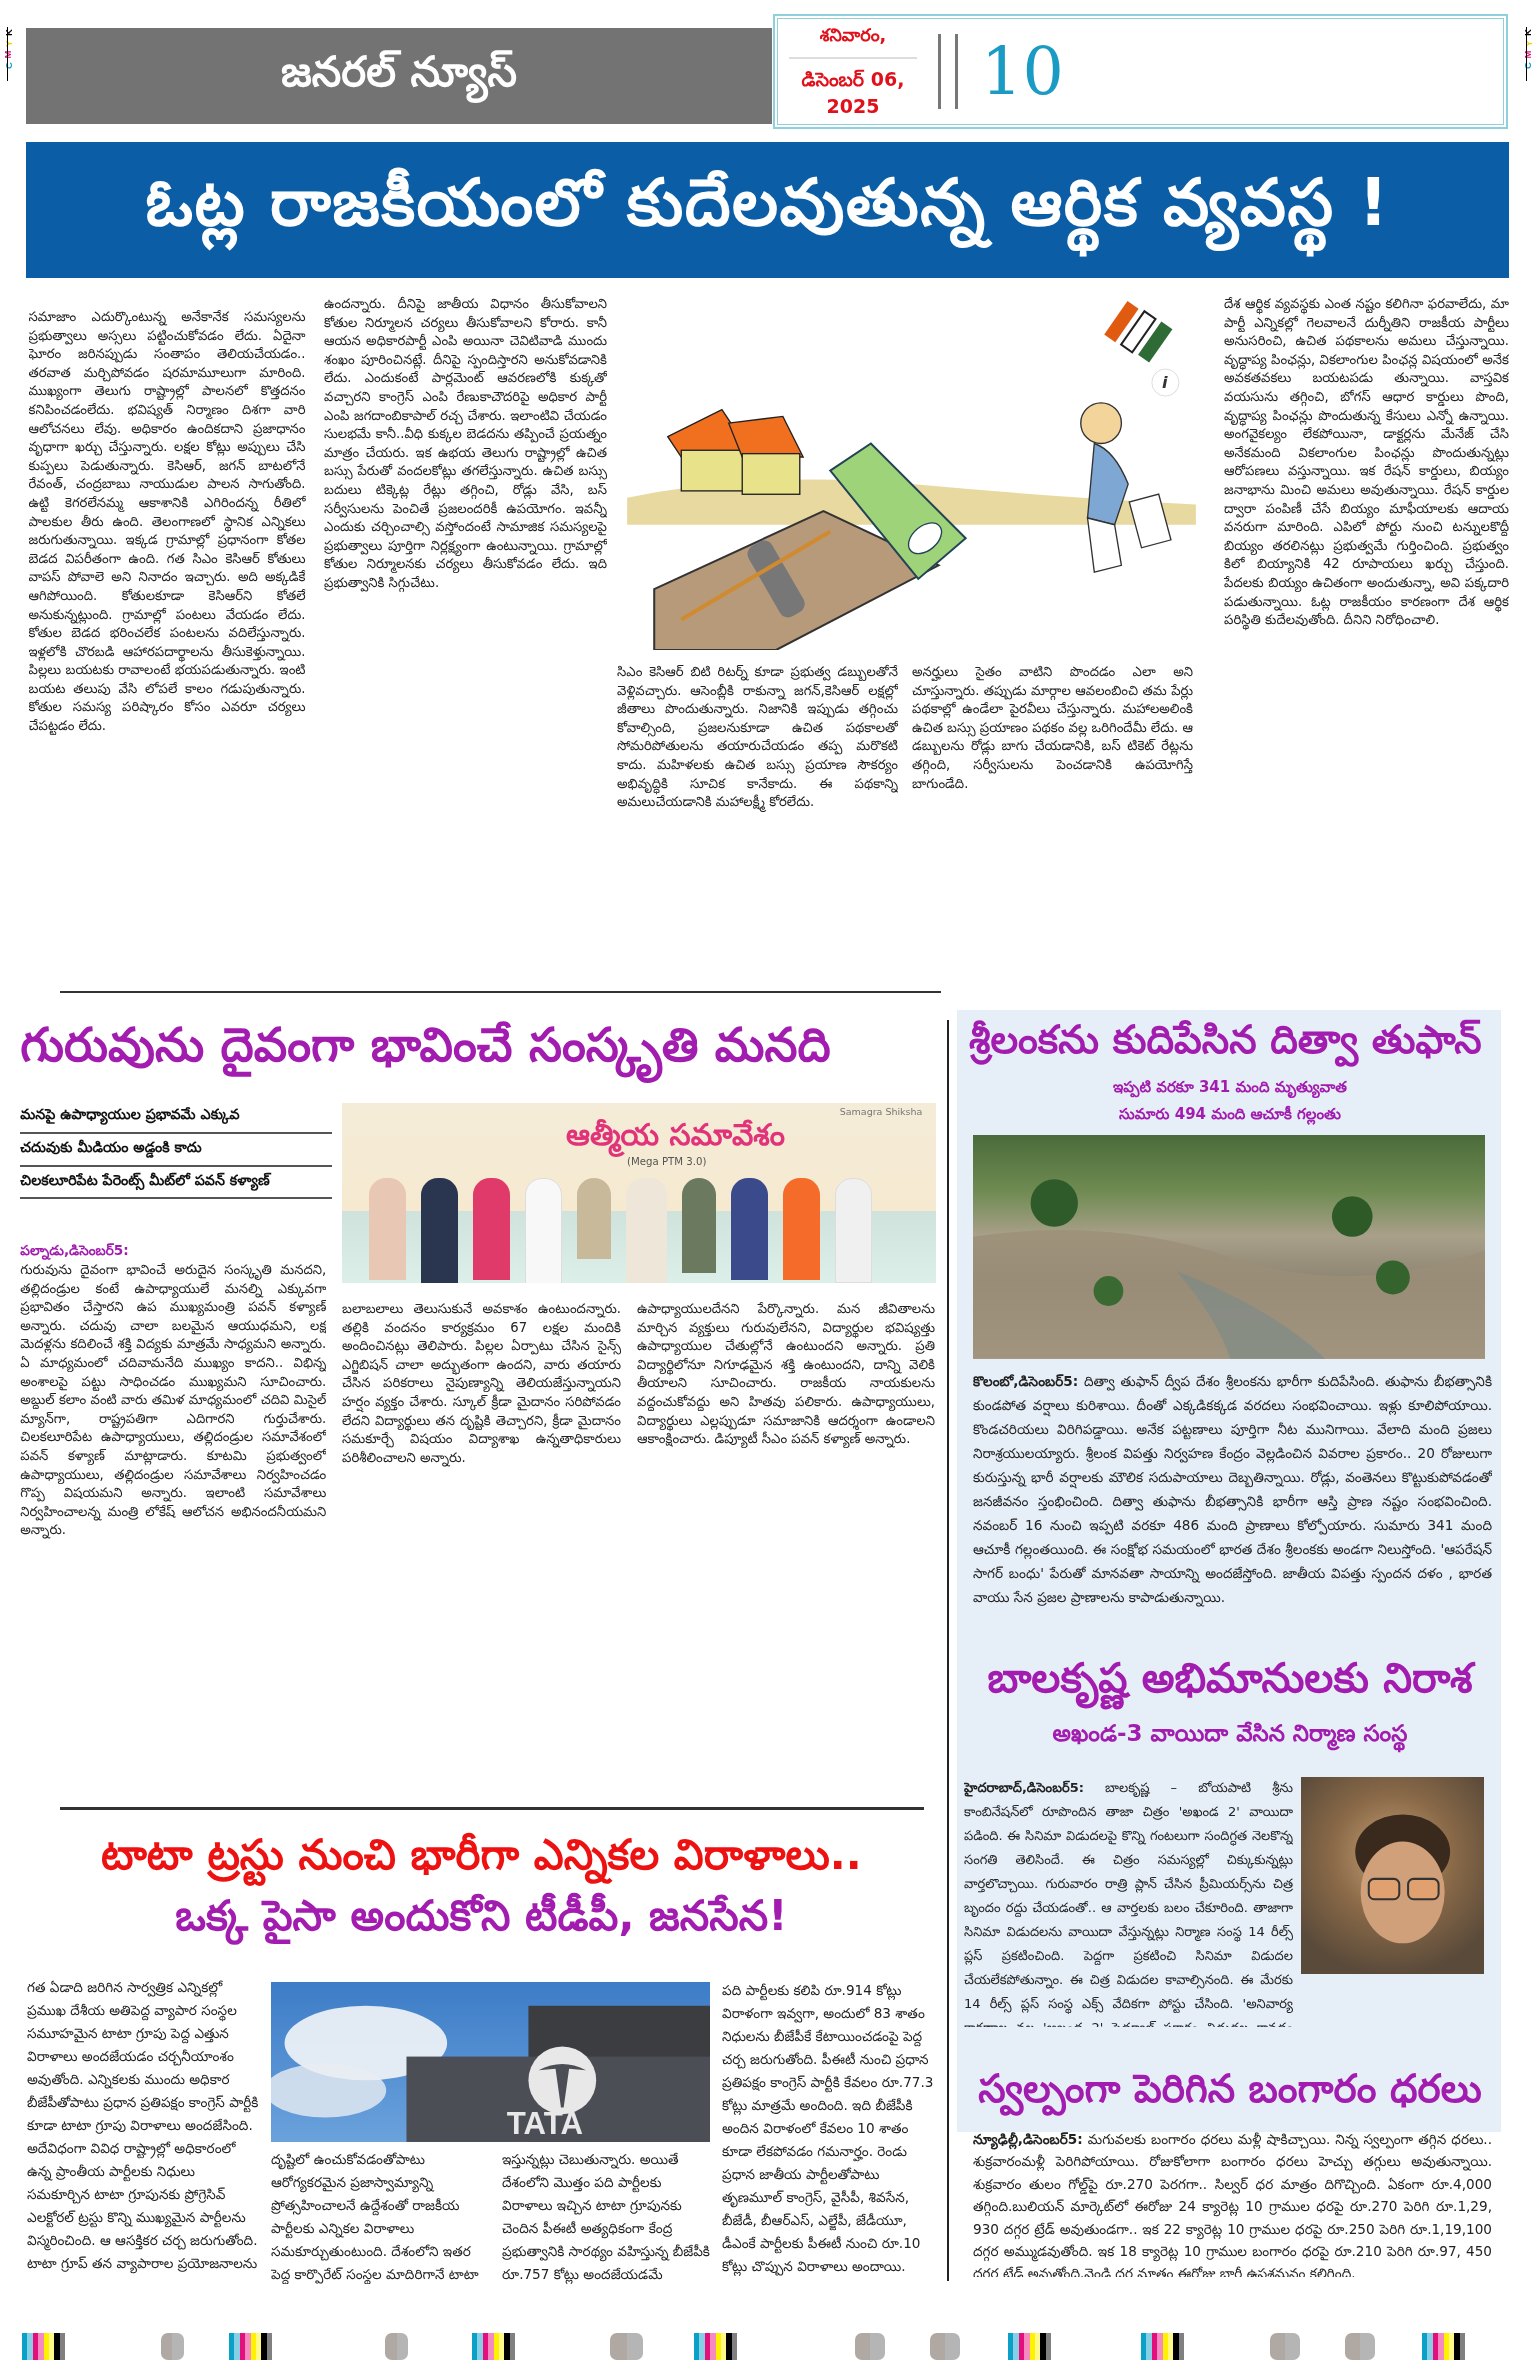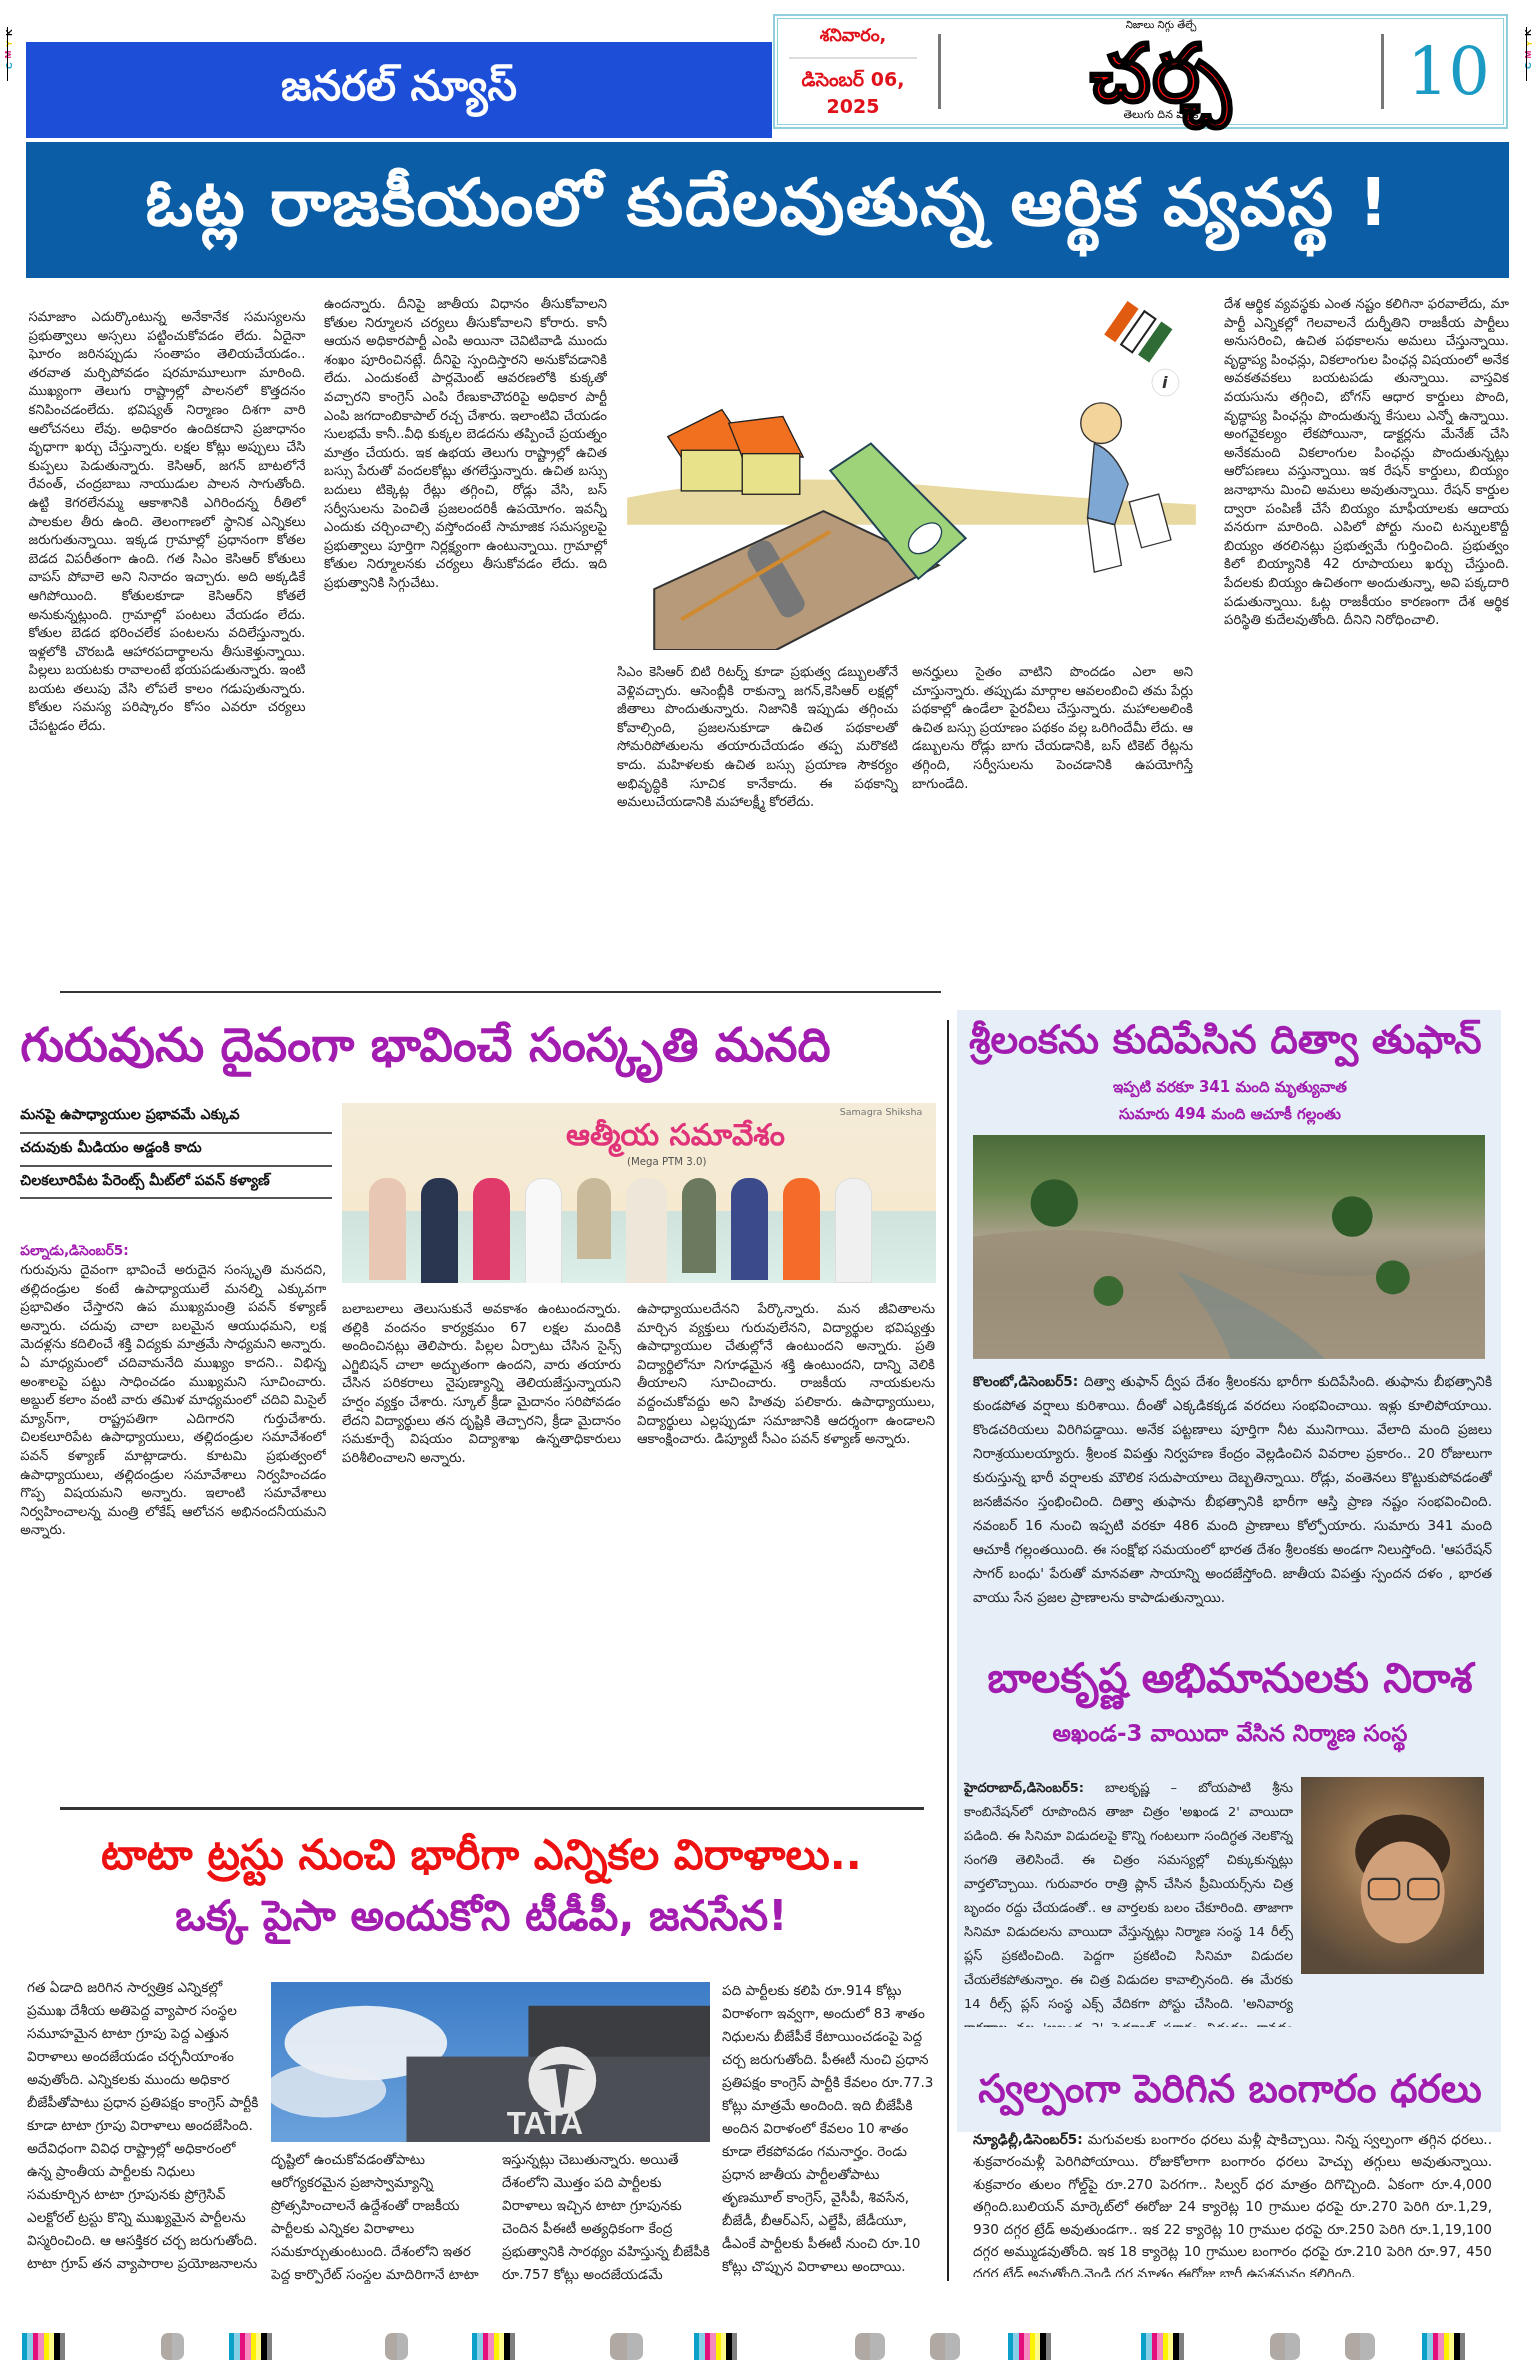--- a/index.html
+++ b/index.html
@@ -2,21 +2,21 @@
 <html style="font-size:11px"><head>
 <meta charset="utf-8">
 <style>
 *{box-sizing:border-box;margin:0;padding:0}
 html,body{width:1534px;height:2377px;background:#fff;overflow:hidden}
 body{position:relative;font-family:"DejaVu Sans","Liberation Sans",sans-serif;color:#111}
 .abs{position:absolute}
 .cmyk-v{position:absolute;top:27px;width:13.6px;display:flex;flex-direction:column;align-items:center;font:bold 9.5px "Liberation Sans",sans-serif;line-height:11px}
 .cmyk-v span{transform:rotate(-90deg)}
 .reg-line{position:absolute;width:1.4px;background:#000}
-.section-banner{left:26px;top:42px;width:746px;height:96px;background:#1d4ed8;color:#fff;display:flex;align-items:center;justify-content:center;font-size:42px;font-weight:bold}
+.section-banner{left:26px;top:28px;width:746px;height:96px;background:#737373;color:#fff;display:flex;align-items:center;justify-content:center;font-size:42px;font-weight:bold}
 .masthead{left:773px;top:13.6px;width:735px;height:115px;border:2px solid #8fd0dc;outline:0.7px solid #8fd0dc;outline-offset:-5.4px;display:flex;align-items:center}
 .mh-date{width:156px;text-align:center;color:#e0111b;font-weight:bold}
 .mh-date .day{font-size:17.6px;padding-bottom:6.8px;border-bottom:2.7px solid #ddd;margin:0 13.6px}
 .mh-date .dt{font-size:19px;padding-top:9.5px}
 .mh-sep{width:3.4px;height:75px;background:#777;margin:0 6.8px}
 .mh-logo{flex:1;text-align:center;position:relative}
 .mh-logo .tag{font-size:10.2px;color:#000}
 .mh-logo .name{font-size:80px;font-weight:bold;color:#f11;line-height:81px;-webkit-text-stroke:2.7px #000;letter-spacing:1.4px}
 .mh-logo .sub{font-size:11px;color:#000;margin-top:-6.8px}
 .mh-page{width:115px;font-family:"DejaVu Serif",serif;font-size:65px;color:#1b9bc3;text-align:center}
@@ -55,25 +55,20 @@
 <div class="abs section-banner">
   <span>జనరల్ న్యూస్</span>
 </div>
 
 <div class="abs masthead">
   <div class="mh-date">
     <div class="day">శనివారం,</div>
     <div class="dt">డిసెంబర్ 06, 2025</div>
   </div>
   <div class="mh-sep"></div>
-  <div class="mh-logo">
-    <div class="tag">నిజాలు నిగ్గు తేల్చే</div>
-    <div class="name">చర్చ</div>
-    <div class="sub">తెలుగు దిన పత్రిక</div>
-  </div>
   <div class="mh-sep"></div>
   <div class="mh-page">10</div>
 </div>
 
 <div class="abs main-headline">
   <span>ఓట్ల రాజకీయంలో కుదేలవుతున్న ఆర్థిక వ్యవస్థ !</span>
 </div>
 
 <div class="col" style="left:28.5px;top:308px;width:277px;height:678px">సమాజాం ఎదుర్కొంటున్న అనేకానేక సమస్యలను ప్రభుత్వాలు అస్సలు పట్టించుకోవడం లేదు. ఏదైనా ఘోరం జరినప్పుడు సంతాపం తెలియచేయడం.. తరవాత మర్చిపోవడం షరమామూలుగా మారింది. ముఖ్యంగా తెలుగు రాష్ట్రాల్లో పాలనలో కొత్తదనం కనిపించడంలేదు. భవిష్యత్ నిర్మాణం దిశగా వారి ఆలోచనలు లేవు. అధికారం ఉందికదాని ప్రజాధానం వృధాగా ఖర్చు చేస్తున్నారు. లక్షల కోట్లు అప్పులు చేసి కుప్పలు పెడుతున్నారు. కెసిఆర్, జగన్ బాటలోనే రేవంత్, చంద్రబాబు నాయుడుల పాలన సాగుతోంది. ఉట్టి కెగరలేనమ్మ ఆకాశానికి ఎగిరిందన్న రీతిలో పాలకుల తీరు ఉంది. తెలంగాణలో స్థానిక ఎన్నికలు జరుగుతున్నాయి. ఇక్కడ గ్రామాల్లో ప్రధానంగా కోతల బెడద విపరీతంగా ఉంది. గత సిఎం కెసిఆర్ కోతులు వాపస్ పోవాలె అని నినాదం ఇచ్చారు. అది అక్కడికే ఆగిపోయింది. కోతులకూడా కెసిఆర్‌ని కోతలే అనుకున్నట్లుంది. గ్రామాల్లో పంటలు వేయడం లేదు. కోతుల బెడద భరించలేక పంటలను వదిలేస్తున్నారు. ఇళ్లలోకి చొరబడి ఆహారపదార్థాలను తీసుకెళ్తున్నాయి. పిల్లలు బయటకు రావాలంటే భయపడుతున్నారు. ఇంటి బయట తలుపు వేసి లోపలే కాలం గడుపుతున్నారు. కోతుల సమస్య పరిష్కారం కోసం ఎవరూ చర్యలు చేపట్టడం లేదు.</div>
 <div class="col" style="left:324px;top:295px;width:283px;height:691px">ఉందన్నారు. దీనిపై జాతీయ విధానం తీసుకోవాలని కోతుల నిర్మూలన చర్యలు తీసుకోవాలని కోరారు. కానీ ఆయన అధికారపార్టీ ఎంపి అయినా చెవిటివాడి ముందు శంఖం పూరించినట్లే. దీనిపై స్పందిస్తారని అనుకోవడానికి లేదు. ఎందుకంటే పార్లమెంట్ ఆవరణలోకి కుక్కతో వచ్చారని కాంగ్రెస్ ఎంపి రేణుకాచౌదరిపై అధికార పార్టీ ఎంపి జగదాంబికాపాల్ రచ్చ చేశారు. ఇలాంటివి చేయడం సులభమే కానీ..వీధి కుక్కల బెడదను తప్పించే ప్రయత్నం మాత్రం చేయరు. ఇక ఉభయ తెలుగు రాష్ట్రాల్లో ఉచిత బస్సు పేరుతో వందలకోట్లు తగలేస్తున్నారు. ఉచిత బస్సు బదులు టిక్కెట్ల రేట్లు తగ్గించి, రోడ్లు వేసి, బస్ సర్వీసులను పెంచితే ప్రజలందరికీ ఉపయోగం. ఇవన్నీ ఎందుకు చర్చించాల్సి వస్తోందంటే సామాజిక సమస్యలపై ప్రభుత్వాలు పూర్తిగా నిర్లక్ష్యంగా ఉంటున్నాయి. గ్రామాల్లో కోతుల నిర్మూలనకు చర్యలు తీసుకోవడం లేదు. ఇది ప్రభుత్వానికి సిగ్గుచేటు.</div>

